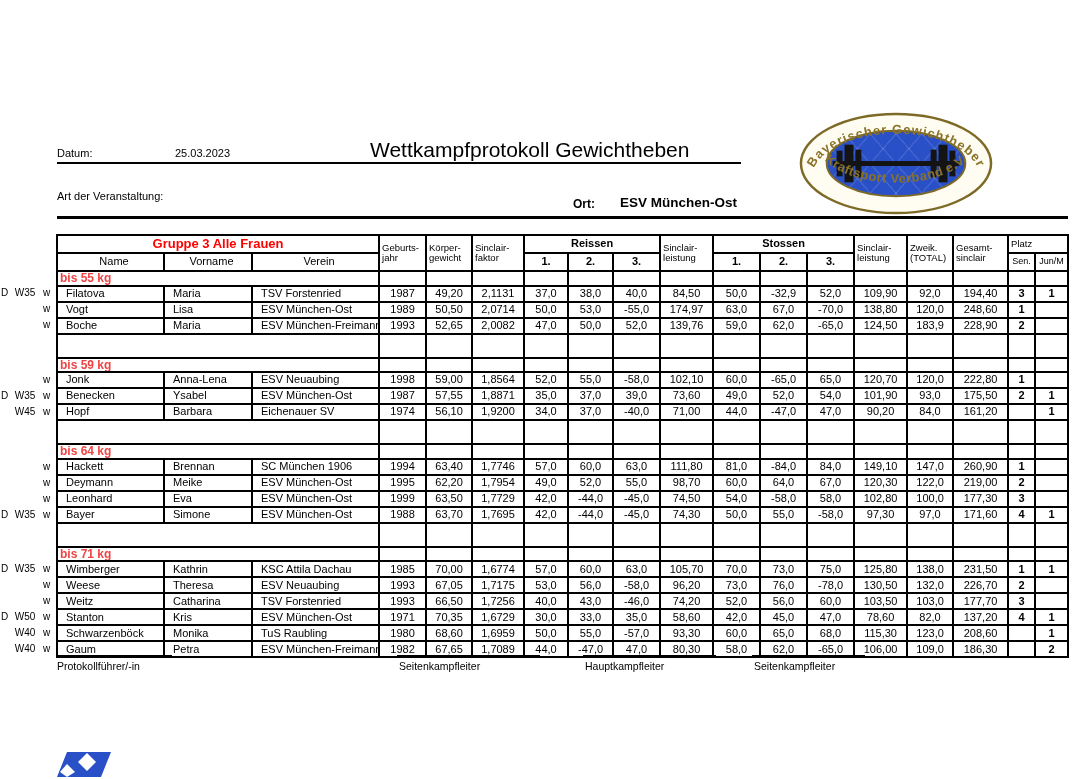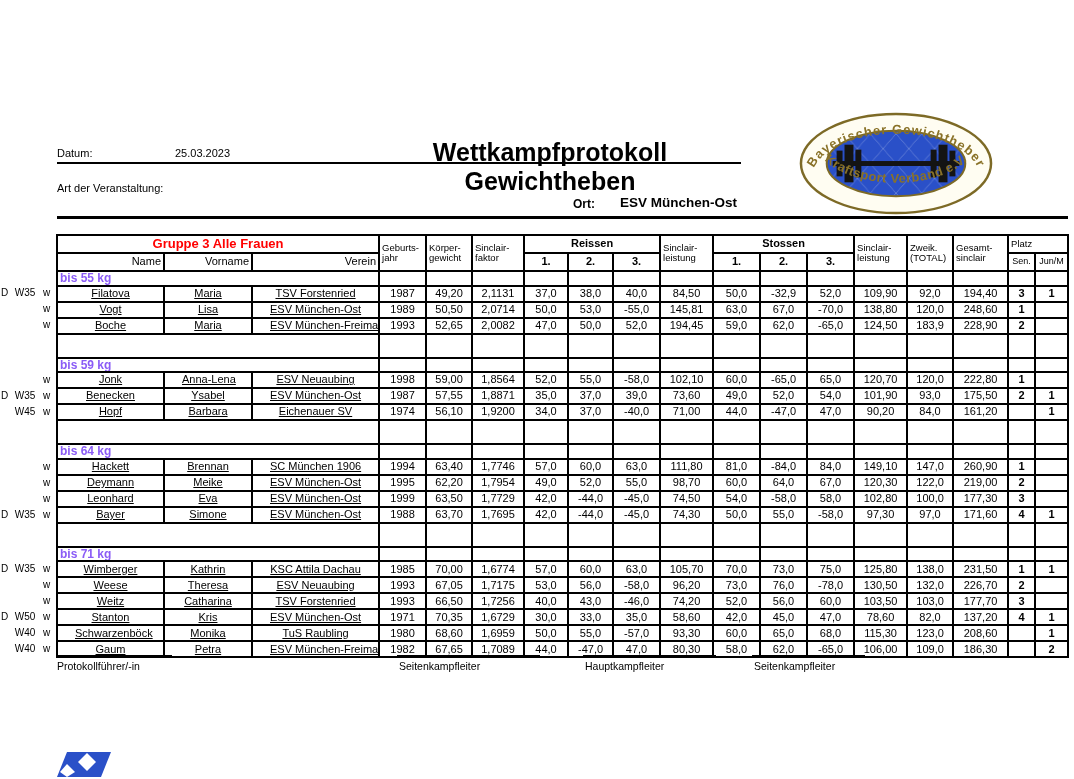--- a/index.html
+++ b/index.html
@@ -3,40 +3,40 @@
 <meta charset="utf-8">
 <style>
   html,body{margin:0;padding:0;background:#fff;}
   .page{position:relative;width:1074px;height:779px;background:#fff;overflow:hidden;
         font-family:"Liberation Sans","DejaVu Sans",sans-serif;color:#000;}
   .abs{position:absolute;}
   .rule{position:absolute;background:#000;height:2px;}
   .datum-label{left:57px;top:147px;font-size:11px;}
   .datum-value{left:175px;top:147px;font-size:11px;}
   .rule-datum{left:57px;top:162px;width:684px;}
-  .doc-title{left:370px;top:138px;width:360px;text-align:center;font-size:25px;font-weight:bold;}
-  .event-type{left:57px;top:182px;font-size:11px;}
+  .doc-title{left:370px;top:138px;width:360px;font-size:21px;font-weight:normal;}
+  .event-type{left:57px;top:190px;font-size:11px;}
   .event-name{left:57px;top:196px;font-size:14px;font-weight:bold;}
   .ort-label{left:573px;top:197px;font-size:12px;font-weight:bold;}
   .ort-value{left:620px;top:195px;font-size:13.5px;font-weight:bold;}
   .rule-event{left:57px;top:216px;width:1011px;height:2.5px;}
   .logo{left:797px;top:112px;}
 
   table.protocol{position:absolute;left:0;top:234px;width:1068px;border-collapse:collapse;table-layout:fixed;}
   .protocol td,.protocol th{border:2px solid #000;font-size:11px;font-weight:normal;line-height:1.05;
       padding:0 2px;overflow:hidden;white-space:nowrap;vertical-align:middle;height:13px;}
   .protocol .ann{border:none;background:transparent;padding:0 4px 0 0;}
   .protocol .grp-title{color:#ff0000;font-weight:bold;font-size:13px;text-align:center;height:16px;}
   .protocol .h-sm{font-size:9.5px;text-align:left;}
   .protocol .h-md{font-size:11px;text-align:center;font-weight:bold;}
   .protocol .h-xs{font-size:9px;text-align:center;}
-  .protocol .h-left{text-align:right;padding-left:9px;font-size:11px;}
-  .protocol .group-label{color:#8b5cf6;font-weight:bold;font-size:12px;text-align:left;padding-left:2px;height:12px;}
+  .protocol .h-left{text-align:center;padding-left:9px;font-size:11px;}
+  .protocol .group-label{color:#ef4444;font-weight:bold;font-size:12px;text-align:left;padding-left:2px;height:12px;}
   .protocol .empty-cell{height:12px;}
-  .protocol .txt{text-align:center;padding:0 17px;height:14px;text-decoration:underline;}
+  .protocol .txt{text-align:left;padding:0 8px;height:14px;}
   .protocol .num{text-align:center;padding:0 1px;height:14px;}
   .protocol .plc{font-weight:bold;}
   .protocol .spacer td{height:22px;}
   .ann-tags{display:flex;justify-content:flex-end;gap:3px;font-size:10px;}
   .ann-tags .tg{display:inline-block;text-align:center;}
   .ann-tags .t-d{width:9px;}
   .ann-tags .t-c{width:26px;}
   .ann-tags .t-w{width:11px;}
 
   .sig-line{position:absolute;top:655px;height:2px;background:#000;}
@@ -220,21 +220,21 @@
           </td>
           <td class="txt">Vogt</td>
           <td class="txt">Lisa</td>
           <td class="txt">ESV München-Ost</td>
           <td class="num">1989</td>
           <td class="num">50,50</td>
           <td class="num">2,0714</td>
           <td class="num">50,0</td>
           <td class="num">53,0</td>
           <td class="num">-55,0</td>
-          <td class="num">145,81</td>
+          <td class="num">174,97</td>
           <td class="num">63,0</td>
           <td class="num">67,0</td>
           <td class="num">-70,0</td>
           <td class="num">138,80</td>
           <td class="num">120,0</td>
           <td class="num">248,60</td>
           <td class="num plc">1</td>
           <td class="num plc"></td>
         </tr>
         <tr>
@@ -247,21 +247,21 @@
           </td>
           <td class="txt">Boche</td>
           <td class="txt">Maria</td>
           <td class="txt">ESV München-Freimann</td>
           <td class="num">1993</td>
           <td class="num">52,65</td>
           <td class="num">2,0082</td>
           <td class="num">47,0</td>
           <td class="num">50,0</td>
           <td class="num">52,0</td>
-          <td class="num">194,45</td>
+          <td class="num">139,76</td>
           <td class="num">59,0</td>
           <td class="num">62,0</td>
           <td class="num">-65,0</td>
           <td class="num">124,50</td>
           <td class="num">183,9</td>
           <td class="num">228,90</td>
           <td class="num plc">2</td>
           <td class="num plc"></td>
         </tr>
         <tr class="spacer">

